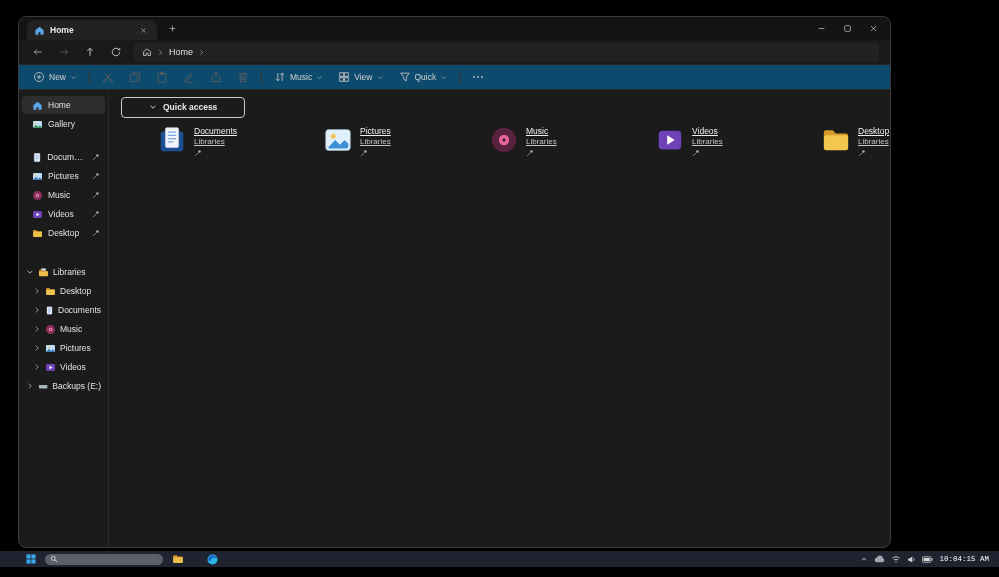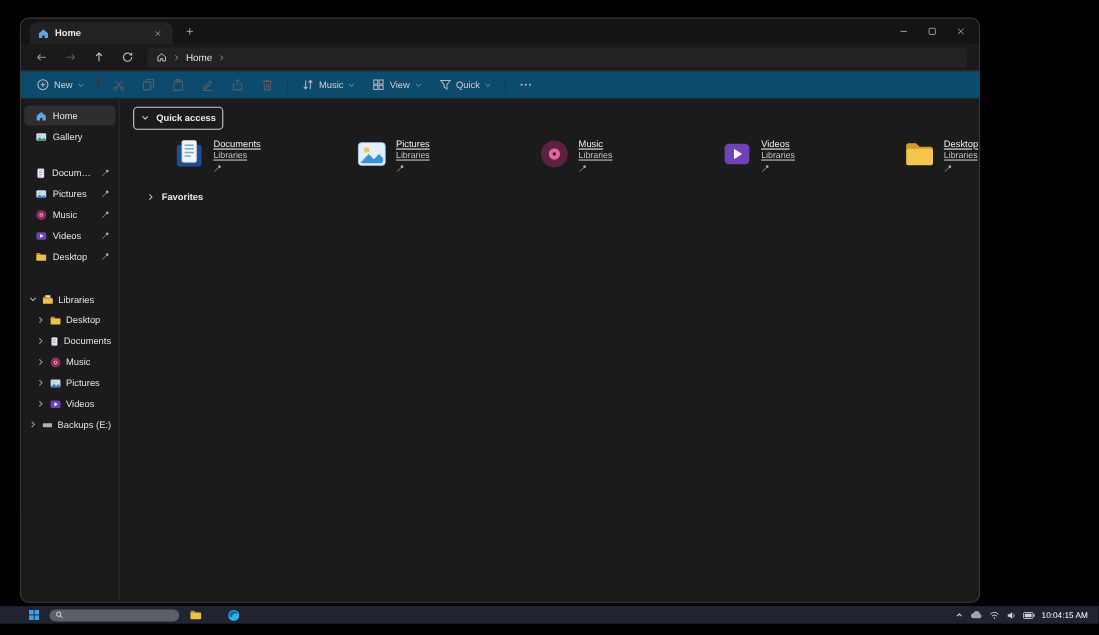--- a/index.html
+++ b/index.html
@@ -53,21 +53,21 @@
   .side-item .lbl { overflow:hidden; text-overflow:ellipsis; }
   .side-pin { margin-left:auto; flex:none; }
   .sp14 { height:14px; flex:none; } .sp20 { height:20px; flex:none; }
   .tree-item { height:18px; display:flex; align-items:center; gap:4px; padding:0 4px; margin:0 3px 1px 3px;
                border-radius:4px; white-space:nowrap; overflow:hidden; }
   .tree-item.child { padding-left:11px; }
   .chev { flex:none; }
 
   .content { flex:1; padding:7px 0 0 12px; position:relative; min-width:0; }
   .sec-hdr { display:flex; align-items:center; gap:6px; height:20px; font-size:8.5px; font-weight:bold; color:#e8e8e8; }
-  .focus-ring { display:inline-flex; align-items:center; gap:6px; height:21px; padding:0 6px;
+  .focus-ring { display:inline-flex; align-items:center; gap:6px; height:21px; padding:0 27px;
                 border:1px solid #c9c9c9; border-radius:4px; }
   .fav-hdr { margin-top:12px; padding-left:12px; }
   .tiles { display:flex; margin-top:8px; margin-left:36px; }
   .tile { width:166px; display:flex; gap:7px; flex:none; }
   .tile-icon { width:30px; height:30px; flex:none; }
   .tile-text { display:flex; flex-direction:column; padding-top:1px; }
   .tile-name { font-size:8.5px; color:#efefef; text-decoration:underline; }
   .tile-loc { font-size:8px; color:#c4c4c4; text-decoration:underline; margin-top:1px; }
   .tile-pin { margin-top:3px; }
 
@@ -77,21 +77,21 @@
   .status-div { width:1px; height:10px; background:#4a4a4a; }
 
   
   .taskbar { position:absolute; left:0; top:551px; width:999px; height:16px; background:#1f2430;
              display:flex; align-items:center; }
   .tb-left { display:flex; align-items:center; gap:9px; margin-left:26px; }
   .tb-btn { display:flex; align-items:center; justify-content:center; }
   .tb-search { width:118px; height:11px; border-radius:6px; background:#5c5f67; display:flex;
                align-items:center; padding:0 5px; }
   .tb-right { margin-left:auto; display:flex; align-items:center; gap:6px; margin-right:10px; }
-  .clock { font-size:7.5px; color:#fff; white-space:nowrap; }
+  .clock { font-size:7.5px; color:#fff; white-space:nowrap;font-family:Liberation Mono, monospace; }
 </style>
 </head>
 <body>
 
 <div class="screen">
   <div class="window">
 
     <div class="tabbar">
       <div class="tab">
         <span>
@@ -561,28 +561,20 @@
               <span class="tile-pin">
                 <svg width="8" height="8" viewBox="0 0 12 12">
                     <circle cx="8.2" cy="3.8" r="1.9" fill="#a9a9a9"></circle>
                     <path d="M6.8 5.2 4.6 7.4M4.6 7.4 1.6 10.4" stroke="#a9a9a9" stroke-width="1.1"></path>
                   </svg>
               </span>
             </div>
           </div>
         </div>
 
-        <div class="sec-hdr fav-hdr">
-          <span>
-            <svg width="8" height="8" viewBox="0 0 10 10" fill="none" stroke="#bdbdbd" stroke-width="1.2">
-                <path d="M3.5 2l3 3-3 3"></path>
-              </svg>
-          </span>
-          <span>Favorites</span>
-        </div>
       </div>
     </div>
 
   </div>
 
   <div class="taskbar">
     <div class="tb-left">
       <span class="tb-btn">
         <svg width="10" height="10" viewBox="0 0 12 12">
             <rect x="0.5" y="0.5" width="5" height="5" fill="#38a6e8"></rect>

